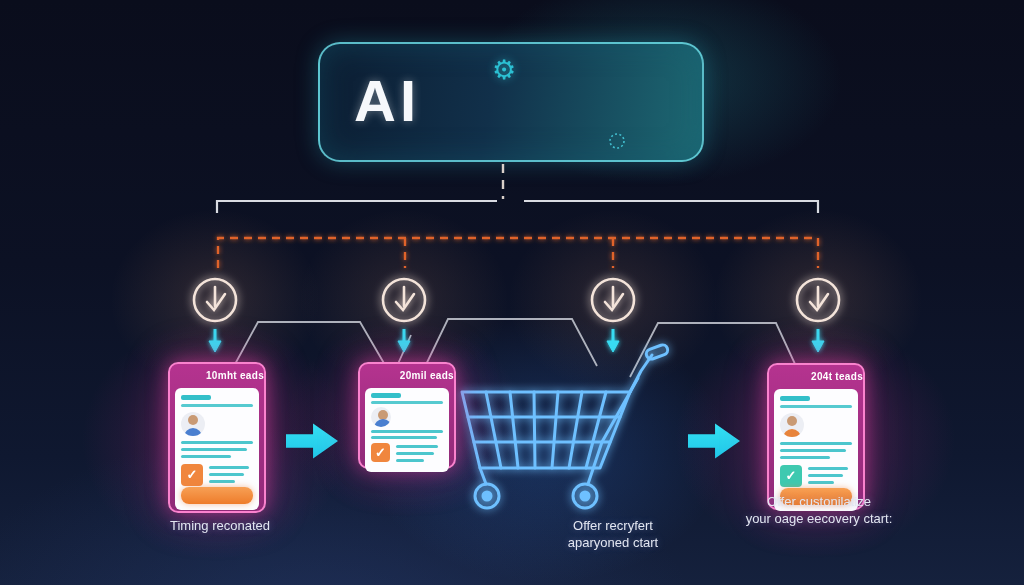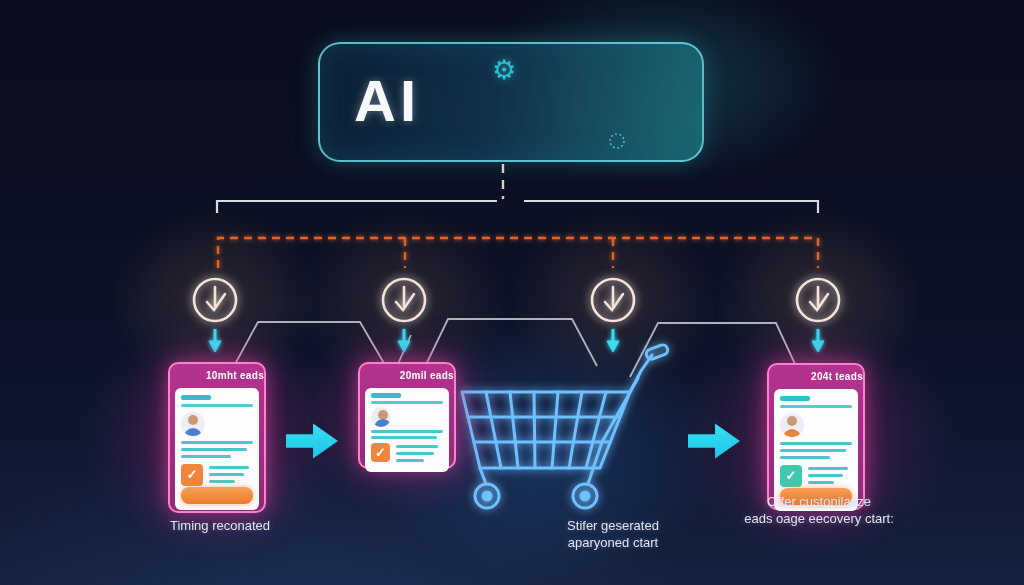--- a/index.html
+++ b/index.html
@@ -235,21 +235,21 @@
           </div>
       </div>
       <button class="cta-btn"></button>
     </div>
   </div>
 
   <div class="abs caption" style="left:140px;top:518px;width:160px;">
     <div>Timing reconated</div>
   </div>
   <div class="abs caption" style="left:533px;top:518px;width:160px;">
-    <div>Stifer geserated</div>
+    <div>Offer recryfert</div>
     <div>aparyoned ctart</div>
   </div>
   <div class="abs caption" style="left:728px;top:494px;width:182px;">
     <div>Offer custonilatize</div>
-    <div>eads oage eecovery ctart:</div>
+    <div>your oage eecovery ctart:</div>
   </div>
 
 </div>
 
 </body></html>

